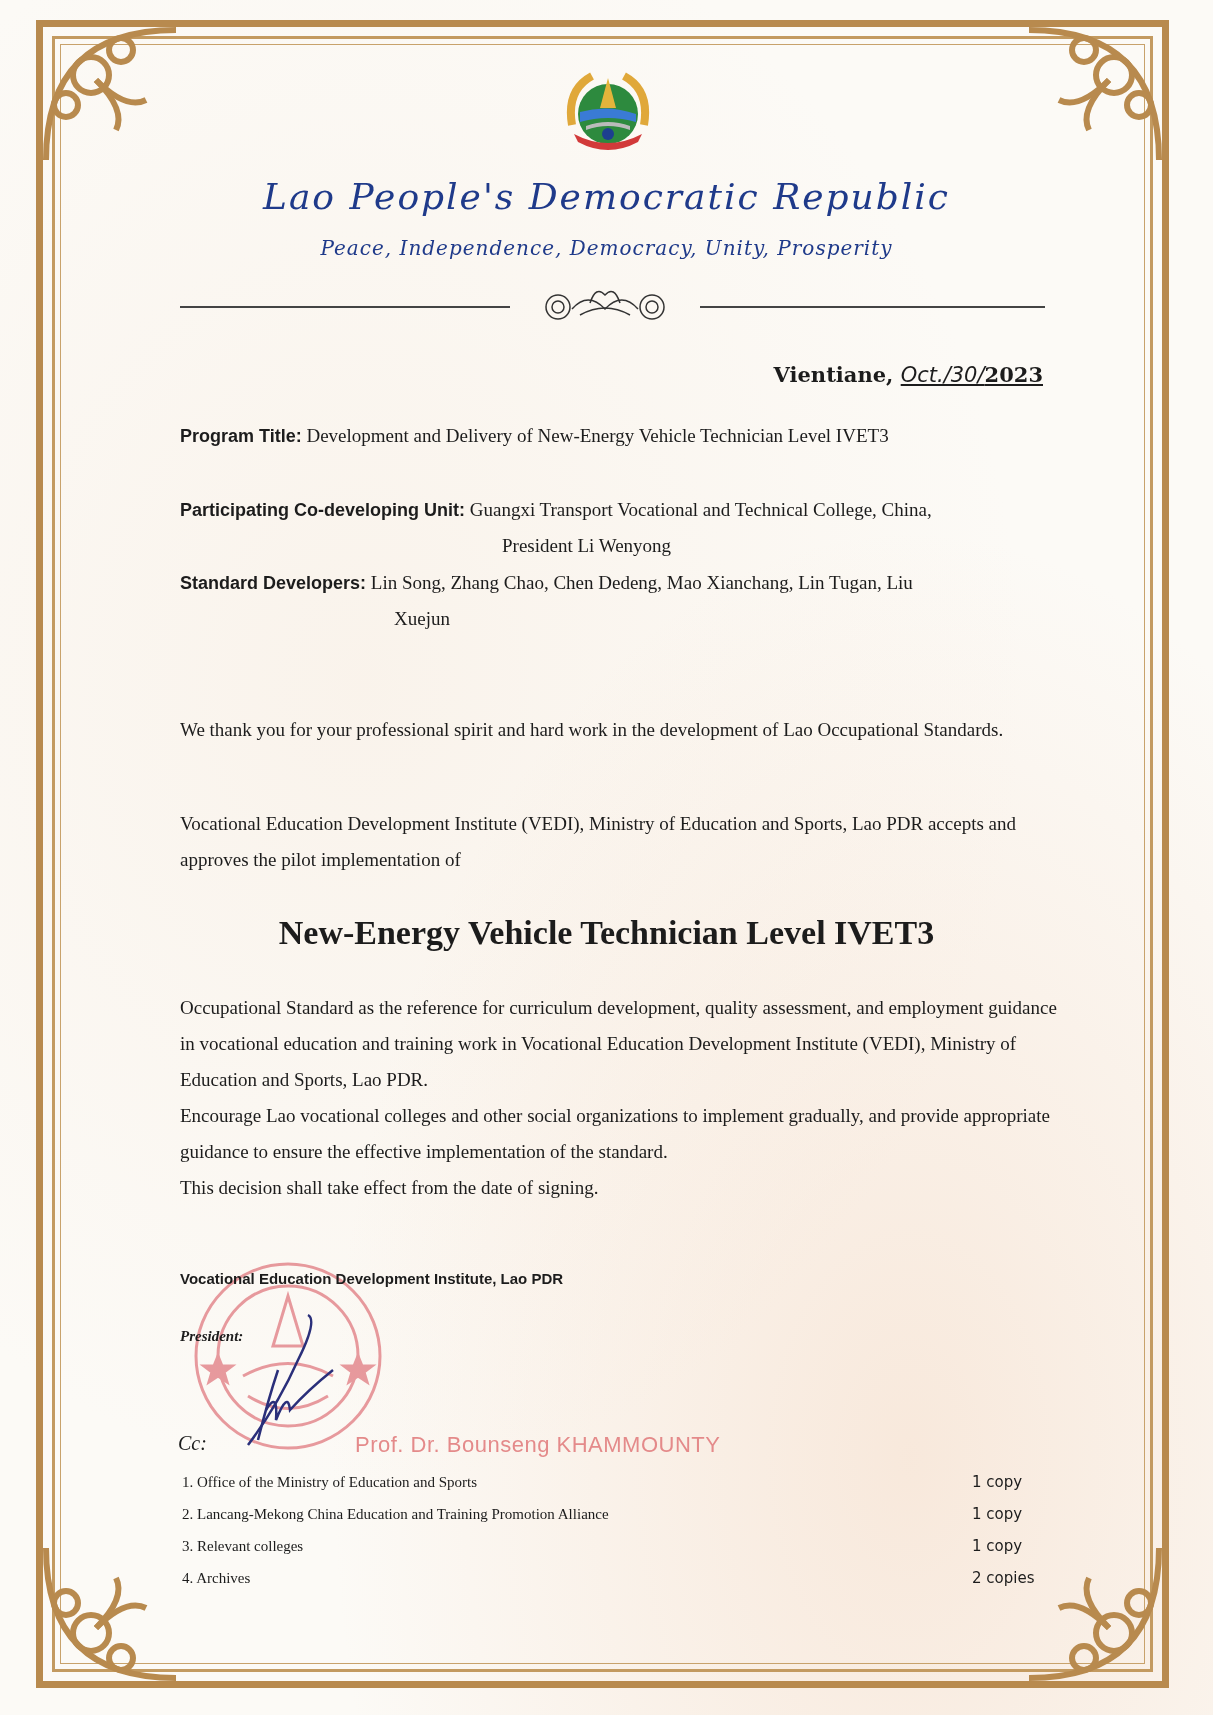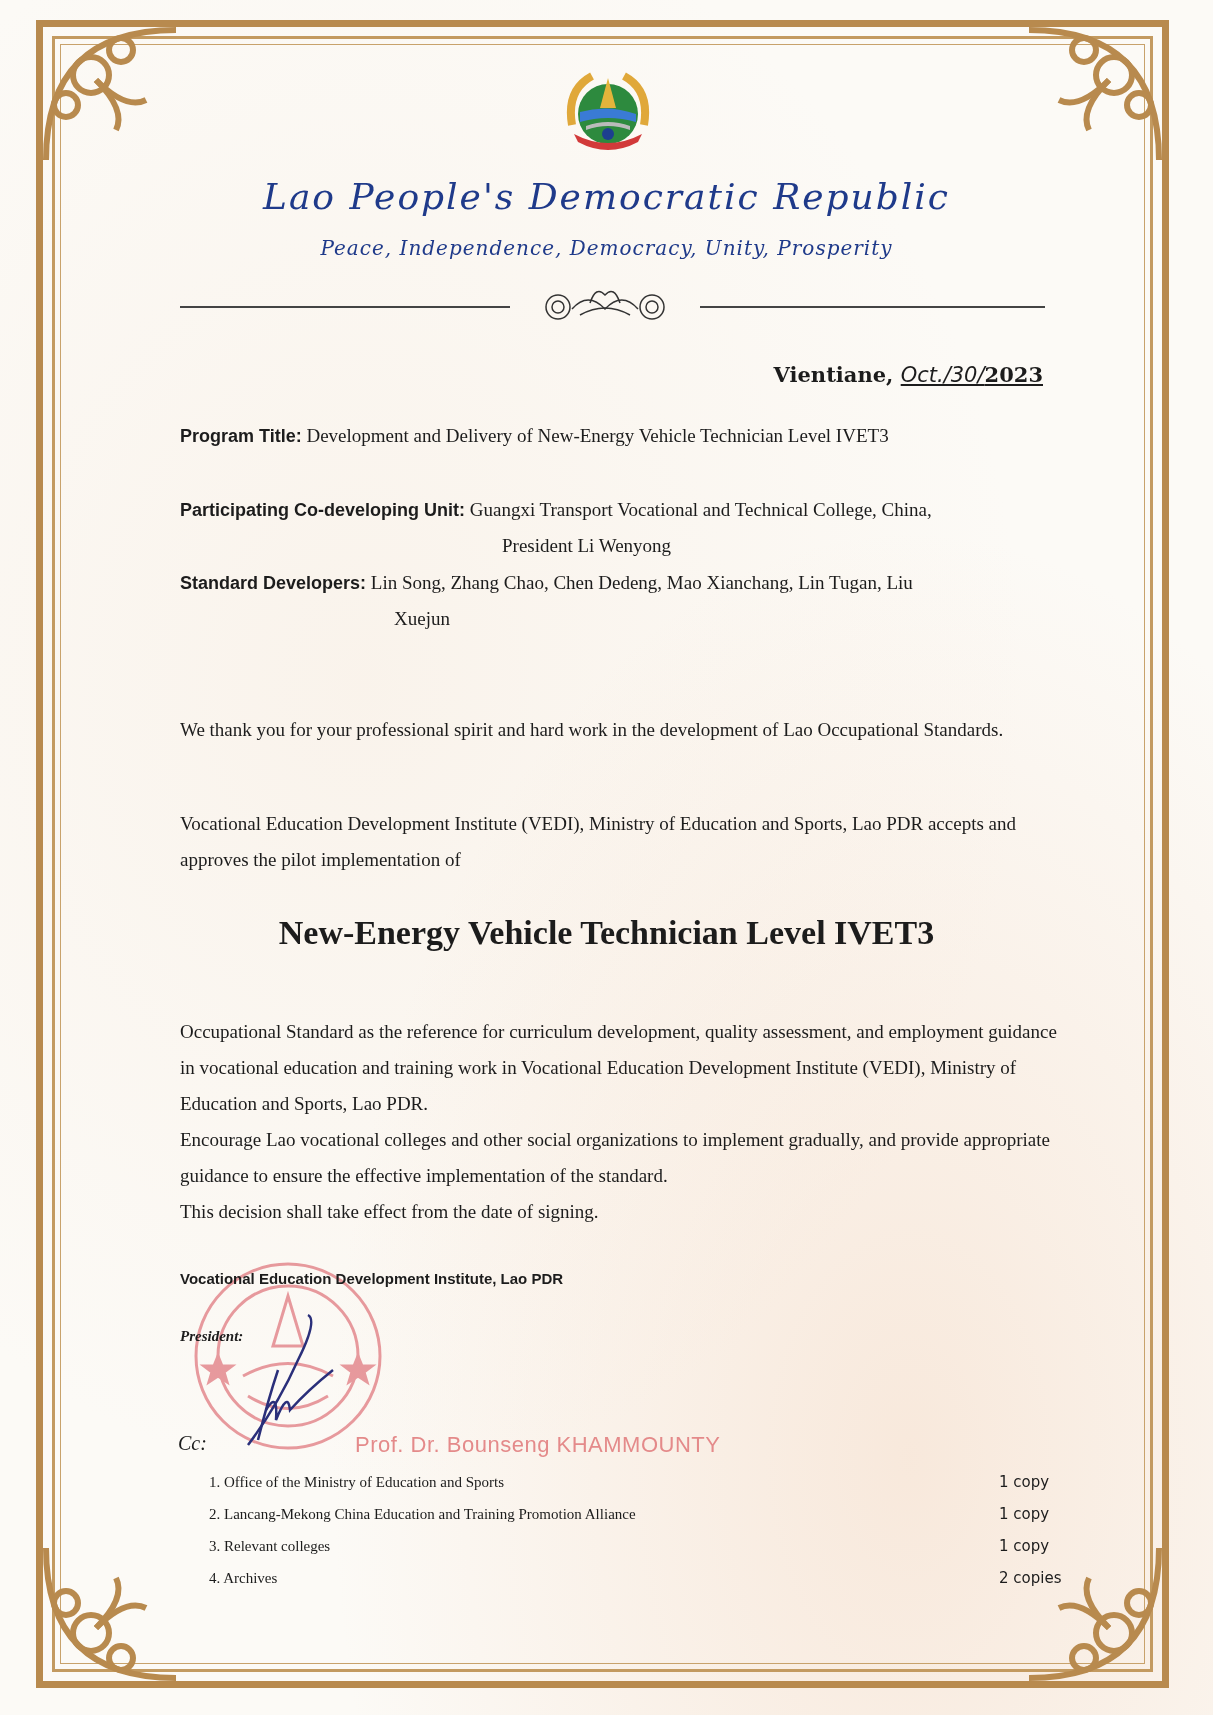--- a/index.html
+++ b/index.html
@@ -78,41 +78,41 @@
   .f4 { top: 638px; }
   .f4 .cont { padding-left: 164px; }
 
   .para { position: absolute; left: 180px; width: 880px; }
   .p-thanks { top: 712px; }
   .p-vedi { top: 806px; }
   .big-title {
     position: absolute; left: 0; width: 1213px; top: 914px; text-align: center;
     font-family: "Liberation Serif", serif; font-weight: bold; font-size: 34px;
   }
-  .p-occ { top: 990px; margin-top: 24px; }
+  .p-occ { top: 990px; }
 
   .issuer {
     position: absolute; left: 180px; top: 1270px;
     font-family: "Liberation Sans", sans-serif; font-weight: bold; font-size: 15px;
   }
   .sig-label {
     position: absolute; left: 180px; top: 1328px;
     font-family: "Liberation Serif", serif; font-weight: bold; font-style: italic; font-size: 15px;
   }
   .stamp { position: absolute; left: 188px; top: 1256px; width: 200px; height: 200px; opacity: 0.75; }
   .signature { position: absolute; left: 238px; top: 1310px; width: 100px; height: 140px; }
   .signer {
     position: absolute; left: 355px; top: 1432px;
     font-family: "Liberation Sans", sans-serif; font-size: 22px; color: #e48a8a; letter-spacing: 0.5px;
   }
   .cc-label {
     position: absolute; left: 178px; top: 1432px;
     font-family: "Liberation Serif", serif; font-style: italic; font-size: 20px;
   }
-  .cc-list { position: absolute; left: 182px; top: 1466px; width: 870px; margin-left: 27px; }
+  .cc-list { position: absolute; left: 182px; top: 1466px; width: 870px; }
   .cc-row {
     display: flex; justify-content: space-between; height: 32px; align-items: center;
     font-family: "Liberation Serif", serif; font-size: 15px;
   }
   .cc-row .copies { width: 80px; font-family: "DejaVu Sans", sans-serif; font-size: 15px; }
 </style>
 </head>
 <body>
 
 <div class="paper">

